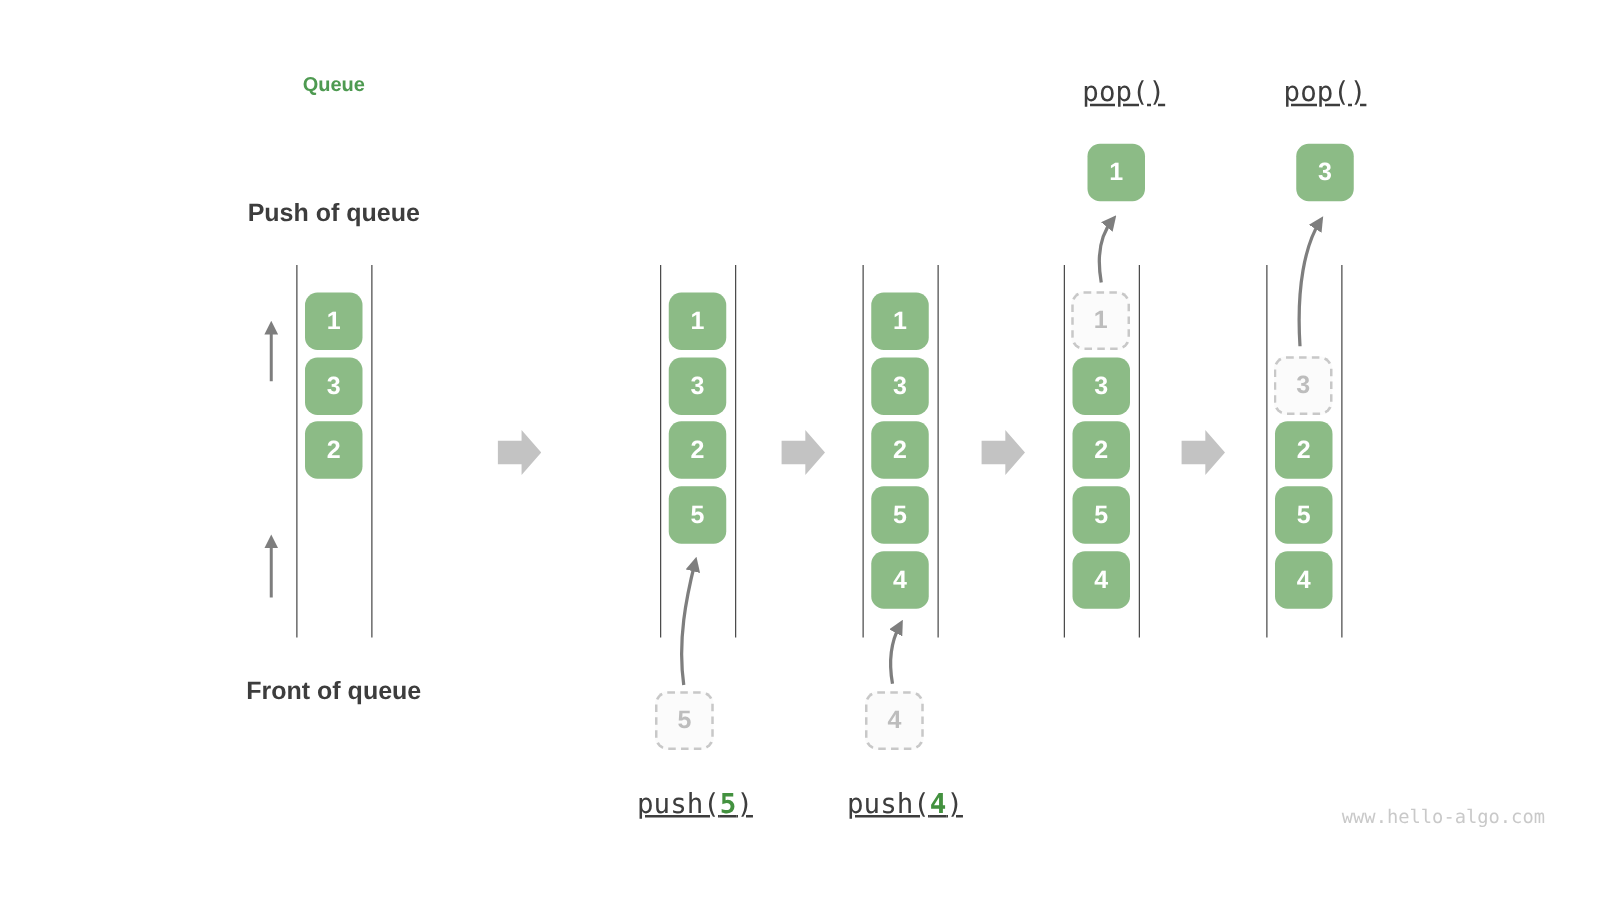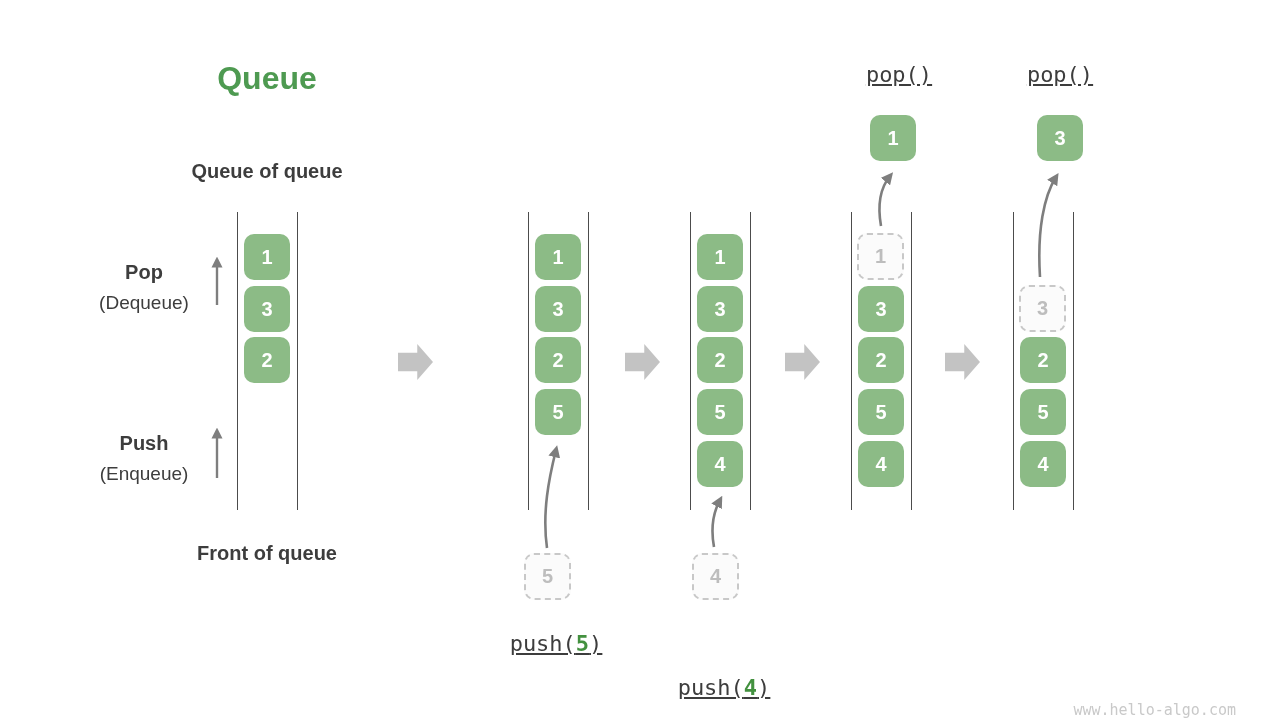--- a/index.html
+++ b/index.html
@@ -8,21 +8,21 @@
     position: relative;
     width: 1280px;
     height: 720px;
     background: #ffffff;
     overflow: hidden;
   }
   .abs { position: absolute; }
   .centered { transform: translateX(-50%); white-space: nowrap; }
 
   .title {
-    font-size: 32px;
+    font-size: 16px;
     font-weight: bold;
     color: #4E9A51;
   }
   .guide-label {
     font-size: 20px;
     font-weight: bold;
     color: #3D3D3D;
   }
   .op-name {
     font-size: 20px;
@@ -99,31 +99,23 @@
     font-size: 15px;
     color: #C9C9C9;
   }
 </style>
 </head>
 <body>
 
 <div class="canvas">
 
   <div class="abs centered title" style="left:267px; top:60px;">Queue</div>
-  <div class="abs centered guide-label" style="left:267px; top:160px;">Queue of queue</div>
+  <div class="abs centered guide-label" style="left:267px; top:160px;">Push of queue</div>
   <div class="abs centered guide-label" style="left:267px; top:542px;">Front of queue</div>
 
-  <div class="abs centered" style="left:144px; top:261px;">
-    <div class="op-name">Pop</div>
-    <div class="op-sub" style="margin-top:8px;">(Dequeue)</div>
-  </div>
-  <div class="abs centered" style="left:144px; top:432px;">
-    <div class="op-name">Push</div>
-    <div class="op-sub" style="margin-top:8px;">(Enqueue)</div>
-  </div>
 
   <svg class="overlay" width="1280" height="720">
     <defs>
       <marker id="ah" viewBox="0 0 10 10" refX="6" refY="5" markerWidth="4.6" markerHeight="4.6" orient="auto-start-reverse">
         <path d="M0,0 L10,5 L0,10 z" fill="#7E7E7E"></path>
       </marker>
     </defs>
     <path d="M217,305 L217,261" stroke="#7E7E7E" stroke-width="2.4" fill="none" marker-end="url(#ah)"></path>
     <path d="M217,478 L217,432" stroke="#7E7E7E" stroke-width="2.4" fill="none" marker-end="url(#ah)"></path>
     <path d="M547,548 C542,512 549,478 556,450" stroke="#7E7E7E" stroke-width="2.6" fill="none" marker-end="url(#ah)"></path>
@@ -153,36 +145,36 @@
   <div class="abs centered mono-label" style="left:556px; top:631px;"><span>push(</span><span class="green-val">5</span><span>)</span></div>
 
   <div class="queue-col" style="left:690px;">
     <div class="el" style="left:6px; top:22px;">1</div>
     <div class="el" style="left:6px; top:74px;">3</div>
     <div class="el" style="left:6px; top:125px;">2</div>
     <div class="el" style="left:6px; top:177px;">5</div>
     <div class="el" style="left:6px; top:229px;">4</div>
   </div>
   <div class="ghost" style="left:692px; top:553px;">4</div>
-  <div class="abs centered mono-label" style="left:724px; top:631px;margin-top:44px;"><span>push(</span><span class="green-val">4</span><span>)</span></div>
+  <div class="abs centered mono-label" style="left:724px; top:631px;"><span>push(</span><span class="green-val">4</span><span>)</span></div>
 
   <div class="abs centered mono-label" style="left:899px; top:62px;">pop()</div>
   <div class="el" style="left:870px; top:115px;">1</div>
   <div class="queue-col" style="left:851px;">
     <div class="ghost" style="left:5px; top:21px;">1</div>
     <div class="el" style="left:6px; top:74px;">3</div>
     <div class="el" style="left:6px; top:125px;">2</div>
     <div class="el" style="left:6px; top:177px;">5</div>
     <div class="el" style="left:6px; top:229px;">4</div>
   </div>
 
   <div class="abs centered mono-label" style="left:1060px; top:62px;">pop()</div>
   <div class="el" style="left:1037px; top:115px;">3</div>
   <div class="queue-col" style="left:1013px;">
     <div class="ghost" style="left:5px; top:73px;">3</div>
     <div class="el" style="left:6px; top:125px;">2</div>
     <div class="el" style="left:6px; top:177px;">5</div>
     <div class="el" style="left:6px; top:229px;">4</div>
   </div>
 
-  <div class="abs watermark" style="right:44px; top:701px;">www.hello-algo.com</div>
+  <div class="abs watermark" style="right:44px; top:644px;">www.hello-algo.com</div>
 
 </div>
 
 </body></html>

